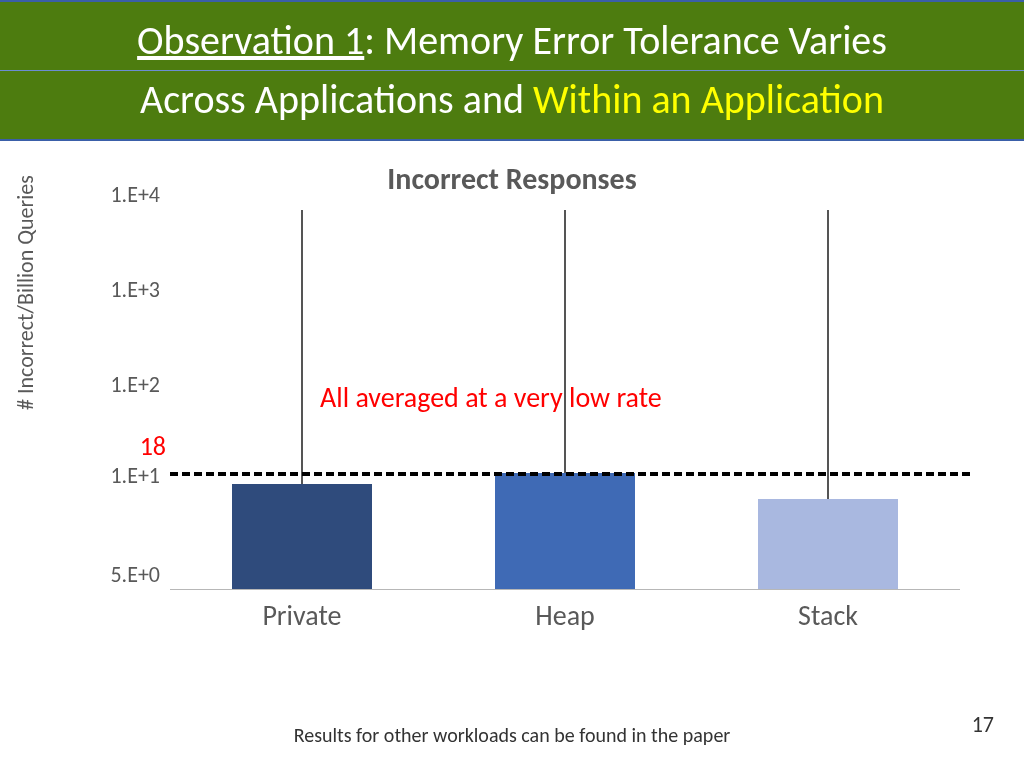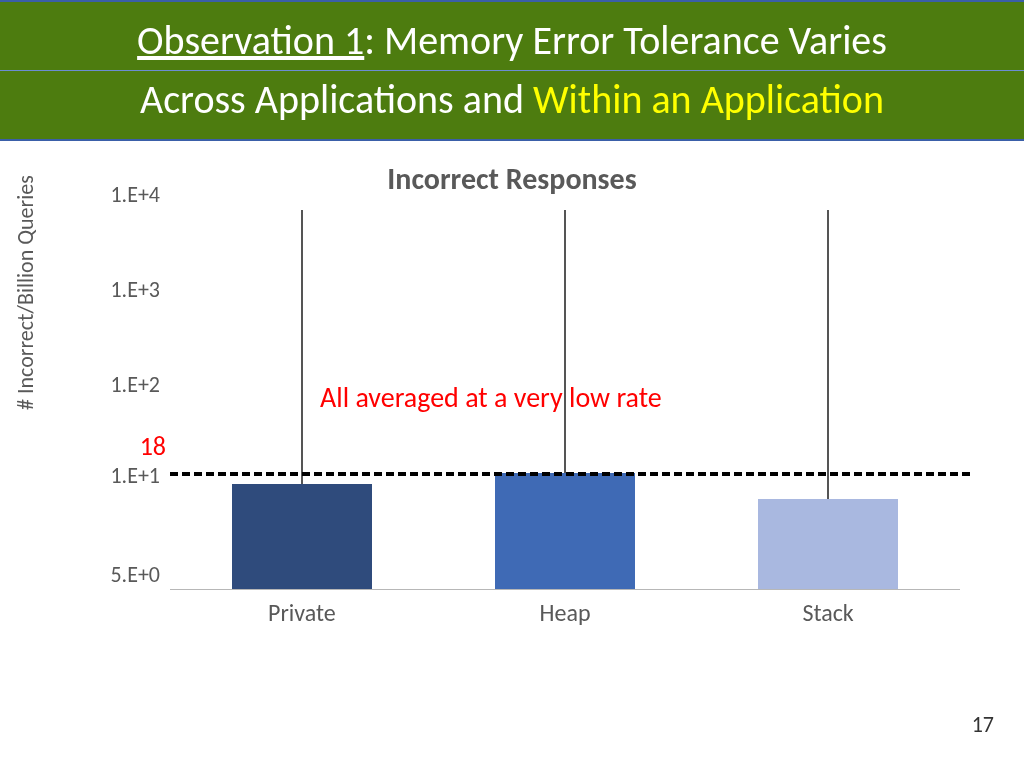--- a/index.html
+++ b/index.html
@@ -67,21 +67,21 @@
     transform: translateY(-50%);
     font-size: 22px;
     color: #595959;
     white-space: nowrap;
   }
   .cat-label {
     position: absolute;
     top: 100%;
     margin-top: 8px;
     transform: translateX(-50%);
-    font-size: 24px;
+    font-size: 28px;
     color: #595959;
   }
   .bar {
     position: absolute;
     bottom: 0;
     width: 140px;
     transform: translateX(-50%);
   }
   .bar-private { background: #2f4b7c; }
   .bar-heap    { background: #3f6ab5; }
@@ -171,16 +171,17 @@
       <div class="annotation" style="left:150px; bottom:175px">All averaged at a very low rate</div>
 
       <div class="baseline"></div>
       <div class="cat-label" style="left:16.7%">Private</div>
       <div class="cat-label" style="left:50%">Heap</div>
       <div class="cat-label" style="left:83.3%">Stack</div>
     </div>
   </div>
 
   <div class="footnote">
+    <div>Results for other workloads can be found in the paper</div>
   </div>
 
   <div class="page-num">17</div>
 </div>
 
 </body></html>

